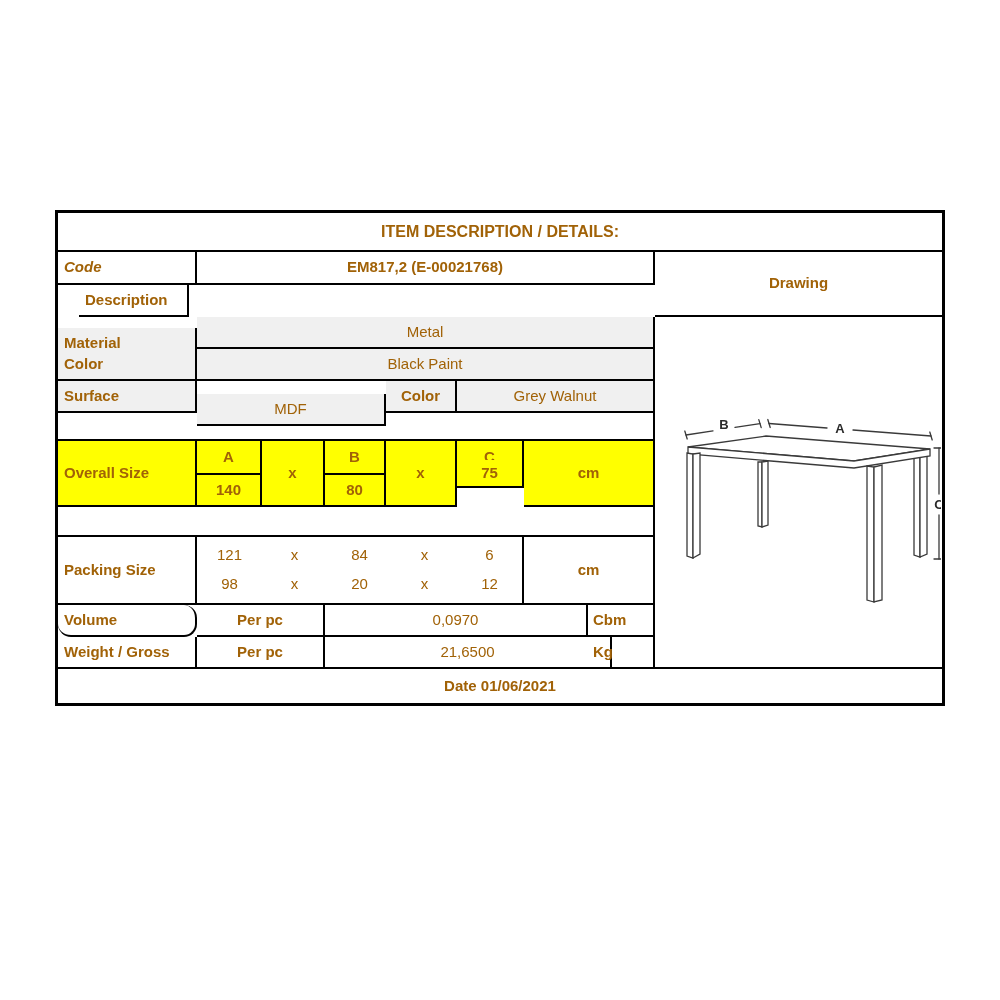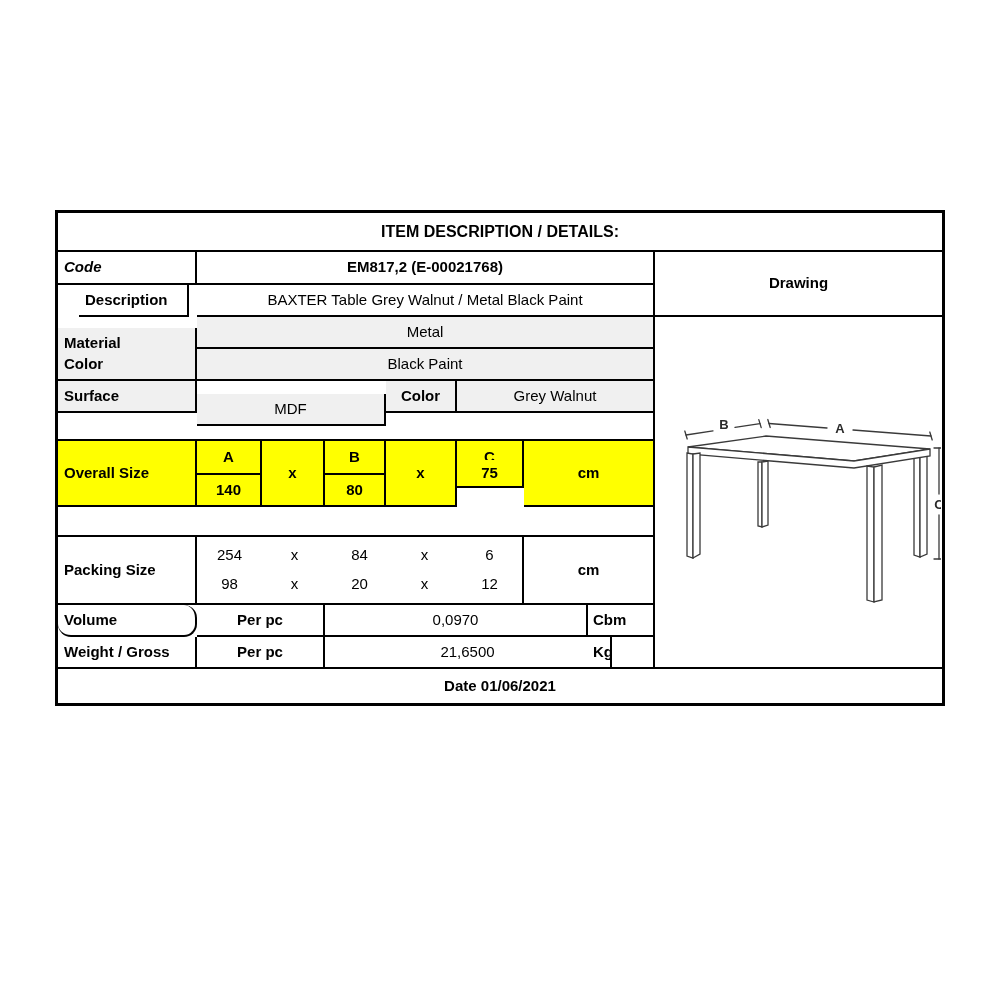--- a/index.html
+++ b/index.html
@@ -1,17 +1,17 @@
 <!DOCTYPE html>
 <html><head>
 <meta charset="utf-8">
 <style>
   html,body{margin:0;padding:0;background:#fff;}
   #canvas{position:relative;width:1000px;height:1000px;background:#ffffff;
-          font-family:"Liberation Sans",sans-serif;color:#000000;}
+          font-family:"Liberation Sans",sans-serif;color:#a16207;}
   #spec-table{position:absolute;left:55px;top:210px;width:884px;height:490px;
               border:3px solid #000;background:#fff;box-sizing:content-box;}
   .cell{position:absolute;box-sizing:border-box;display:flex;align-items:center;
         justify-content:center;font-size:15px;line-height:1.1;
         border-style:solid;border-color:#000;border-width:0 2px 2px 0;
         white-space:nowrap;overflow:hidden;}
   .no-br{border-right-width:0;}
   .no-bb{border-bottom-width:0;}
   .lbl{justify-content:flex-start;padding-left:6px;font-weight:bold;}
   .bold{font-weight:bold;}
@@ -33,21 +33,20 @@
   <div id="spec-table">
 
     <div class="cell title no-br" style="left:0;top:0;width:884px;height:39px;">ITEM DESCRIPTION / DETAILS:</div>
 
     <div class="cell lbl" style="left:0;top:39px;width:139px;height:33px;font-style:italic;">Code</div>
     <div class="cell bold" style="left:139px;top:39px;width:458px;height:33px;">EM817,2 (E-00021768)</div>
 
     <div class="cell bold no-br" style="left:597px;top:39px;width:287px;height:65px;">Drawing</div>
 
     <div class="cell lbl" style="left:0;top:72px;width:110px;height:32px;margin-left:21px;">Description</div>
-    <div class="cell" style="left:139px;top:72px;width:458px;height:32px;">BAXTER Table Grey Walnut / Metal Black Paint</div>
 
     <div class="cell lbl grey" style="left:0;top:104px;width:139px;height:32px;margin-top:11px;">Material</div>
     <div class="cell grey" style="left:139px;top:104px;width:458px;height:32px;">Metal</div>
 
     <div class="cell no-br" style="left:597px;top:104px;width:287px;height:352px;align-items:flex-start;">
       <svg width="285" height="350" viewBox="0 0 285 350">
         <g stroke="#3a3a3a" stroke-width="1.3" fill="none" stroke-linecap="round">
 
           <g>
             <polygon points="102,145 106,145 106,210 102,209" fill="#fff"></polygon>
@@ -118,21 +117,21 @@
     <div class="cell yellow bold" style="left:328px;top:228px;width:71px;height:66px;">x</div>
     <div class="cell yellow bold" style="left:399px;top:228px;width:67px;height:34px;">C</div>
     <div class="cell yellow bold" style="left:399px;top:247px;width:67px;height:28px;">75</div>
     <div class="cell yellow bold" style="left:466px;top:228px;width:131px;height:66px;">cm</div>
 
     <div class="cell" style="left:0;top:294px;width:597px;height:30px;"></div>
 
     <div class="cell lbl" style="left:0;top:324px;width:139px;height:68px;">Packing Size</div>
     <div class="cell pack-grid" style="left:139px;top:324px;width:327px;height:68px;">
       <div class="pack-row">
-        <span>254</span>
+        <span>121</span>
         <span>x</span>
         <span>84</span>
         <span>x</span>
         <span>6</span>
       </div>
       <div class="pack-row">
         <span>98</span>
         <span>x</span>
         <span>20</span>
         <span>x</span>

